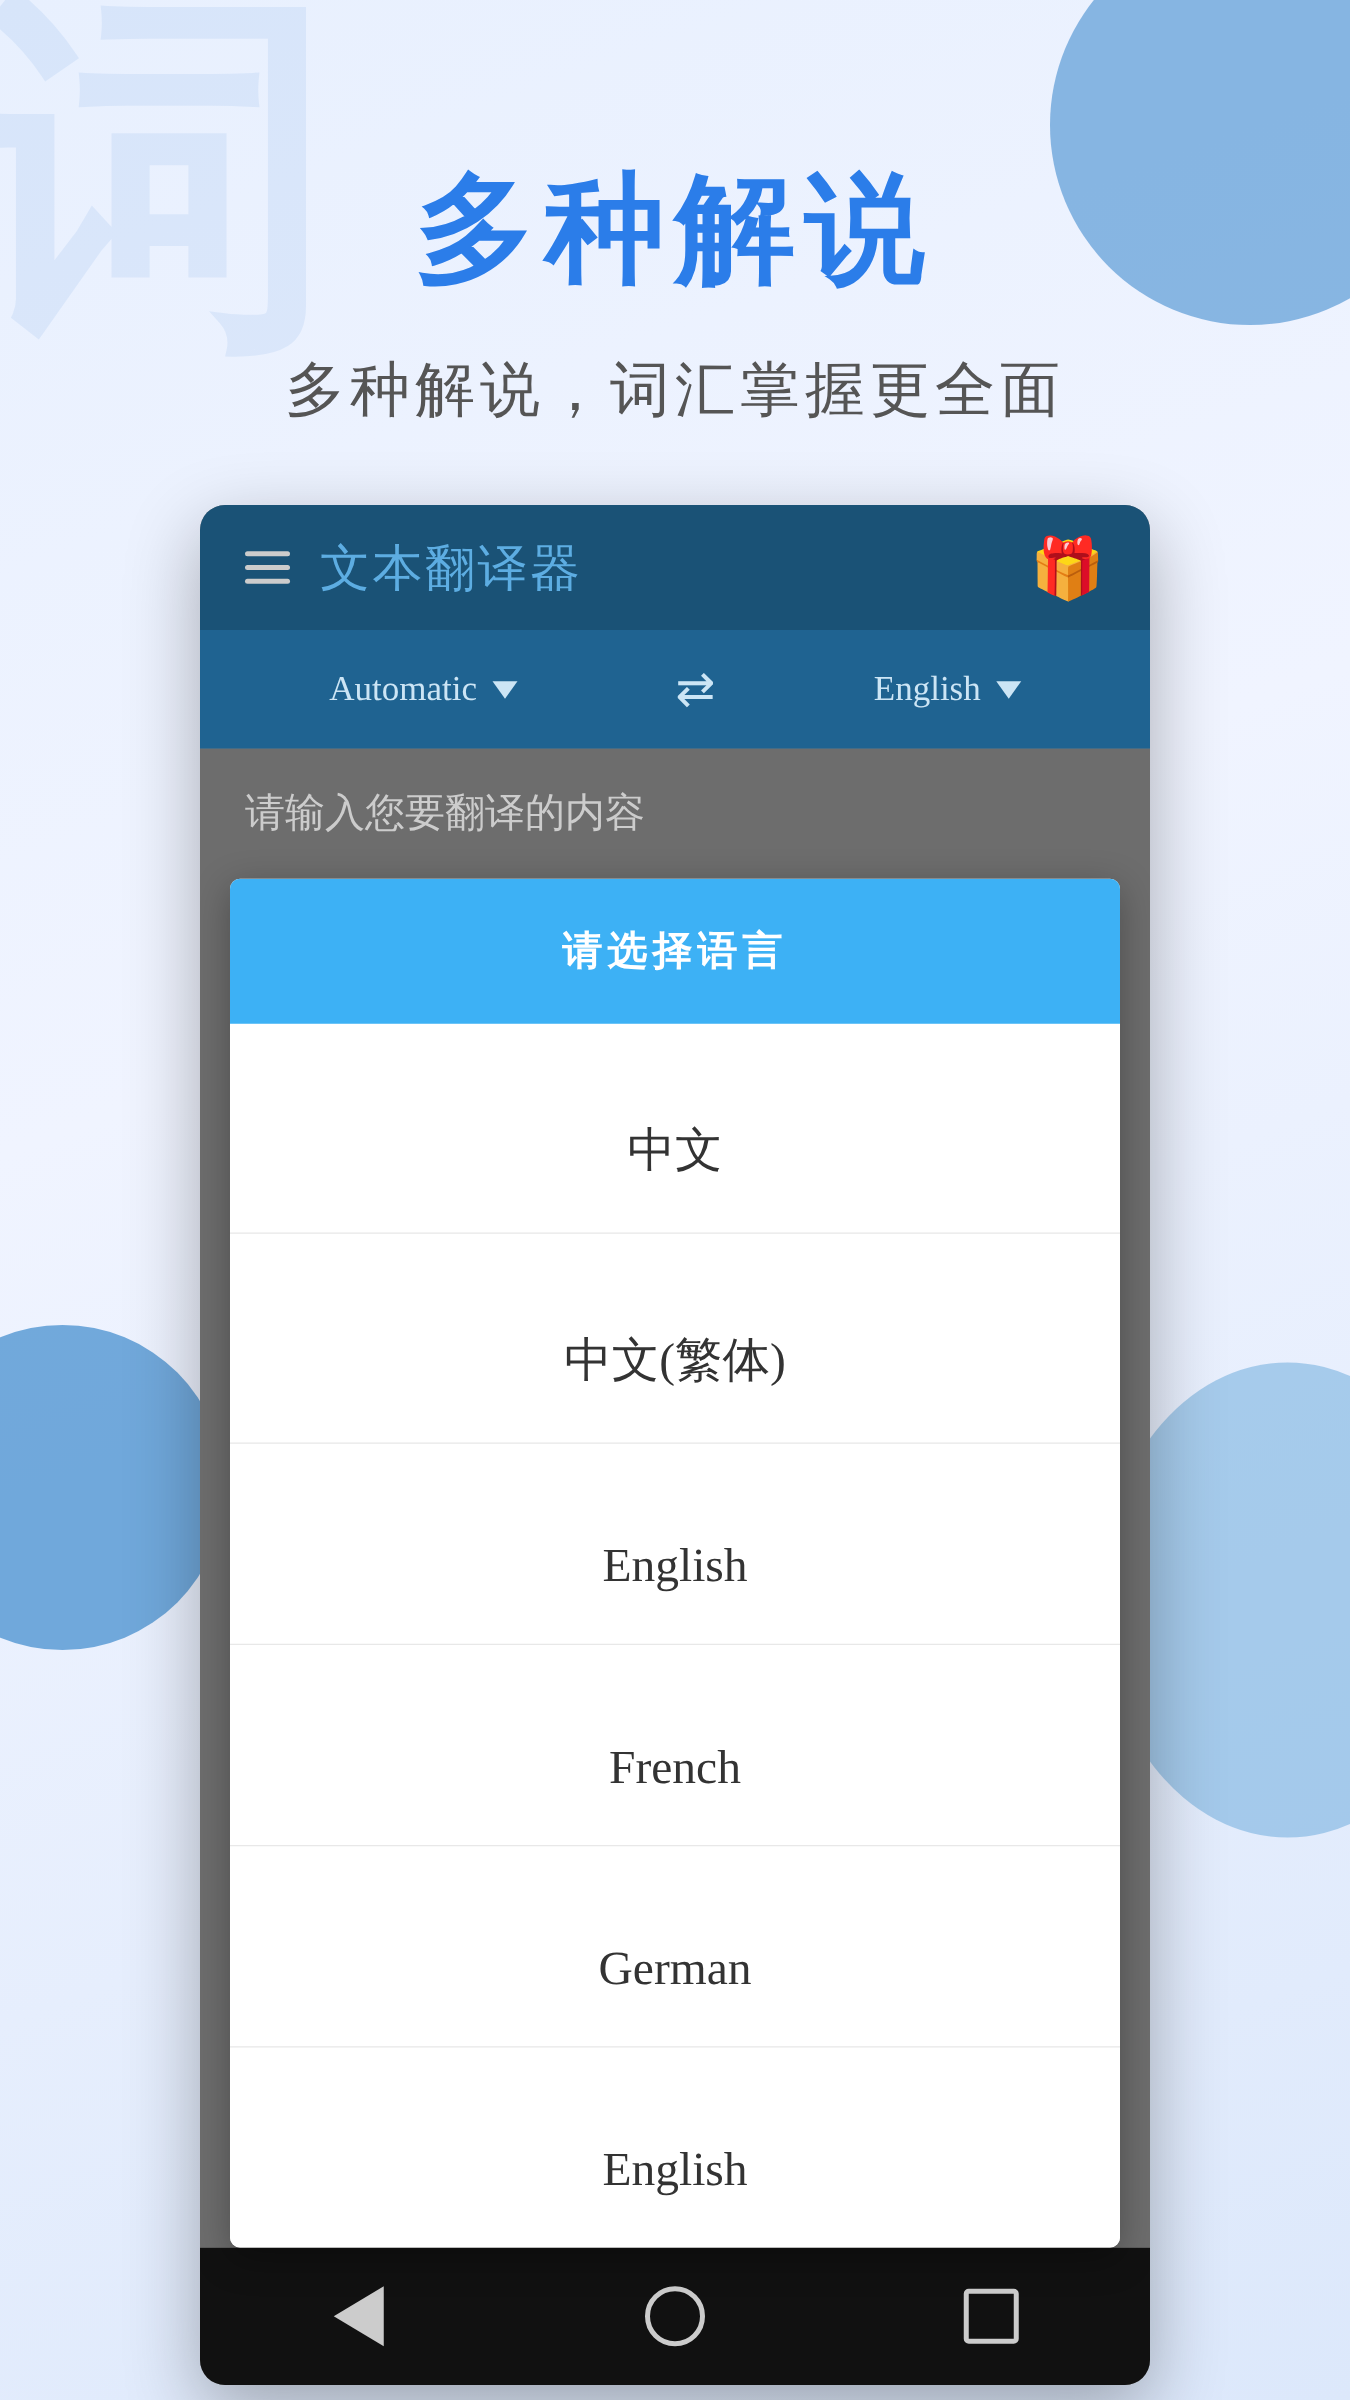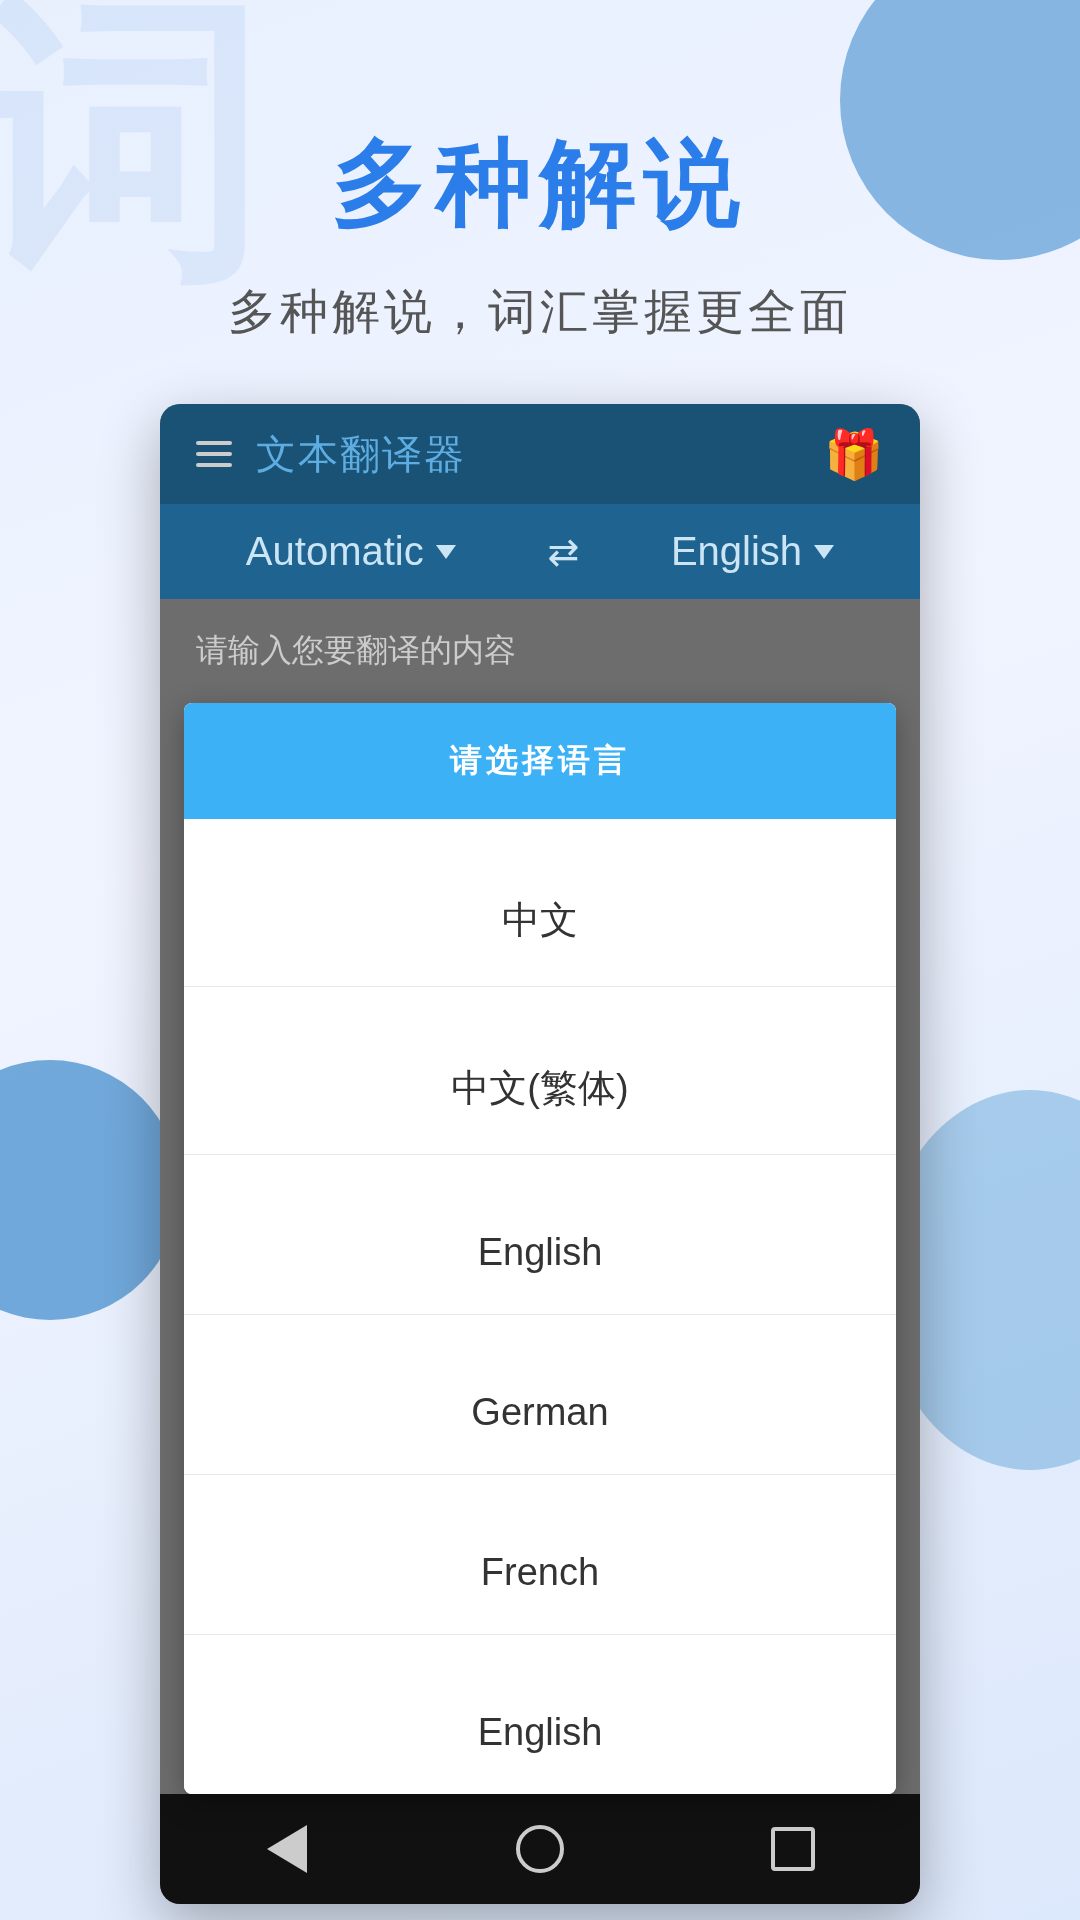--- a/index.html
+++ b/index.html
@@ -95,20 +95,21 @@
     
     .phone-frame {
       position: relative;
       margin: 0 auto;
       width: 760px;
       background: #888;
       border-radius: 20px;
       overflow: hidden;
       z-index: 20;
       box-shadow: 0 20px 60px rgba(0,0,0,0.3);
+      font-family: Liberation Serif, serif;
     }
 
     
     .app-header {
       background: #1a5276;
       display: flex;
       align-items: center;
       justify-content: space-between;
       padding: 28px 36px;
       height: 100px;
@@ -153,21 +154,21 @@
       justify-content: space-around;
       padding: 28px 40px;
       height: 95px;
     }
 
     .lang-selector {
       display: flex;
       align-items: center;
       gap: 12px;
       color: #cce5f5;
-      font-size: 40px;
+      font-size: 28px;
     }
 
     .dropdown-arrow {
       width: 0;
       height: 0;
       border-left: 10px solid transparent;
       border-right: 10px solid transparent;
       border-top: 14px solid #cce5f5;
     }
 
@@ -331,22 +332,22 @@
       <div class="lang-dialog">
 
         <div class="dialog-header">
           <div class="dialog-title">请选择语言</div>
         </div>
 
         <div class="dialog-body">
           <div class="lang-option">中文</div>
           <div class="lang-option">中文(繁体)</div>
           <div class="lang-option">English</div>
+          <div class="lang-option">French</div>
           <div class="lang-option">German</div>
-          <div class="lang-option">French</div>
           <div class="lang-option">English</div>
         </div>
 
       </div>
     </div>
 
   </div>
 
   <div class="bottom-nav">
     <div class="nav-btn">

